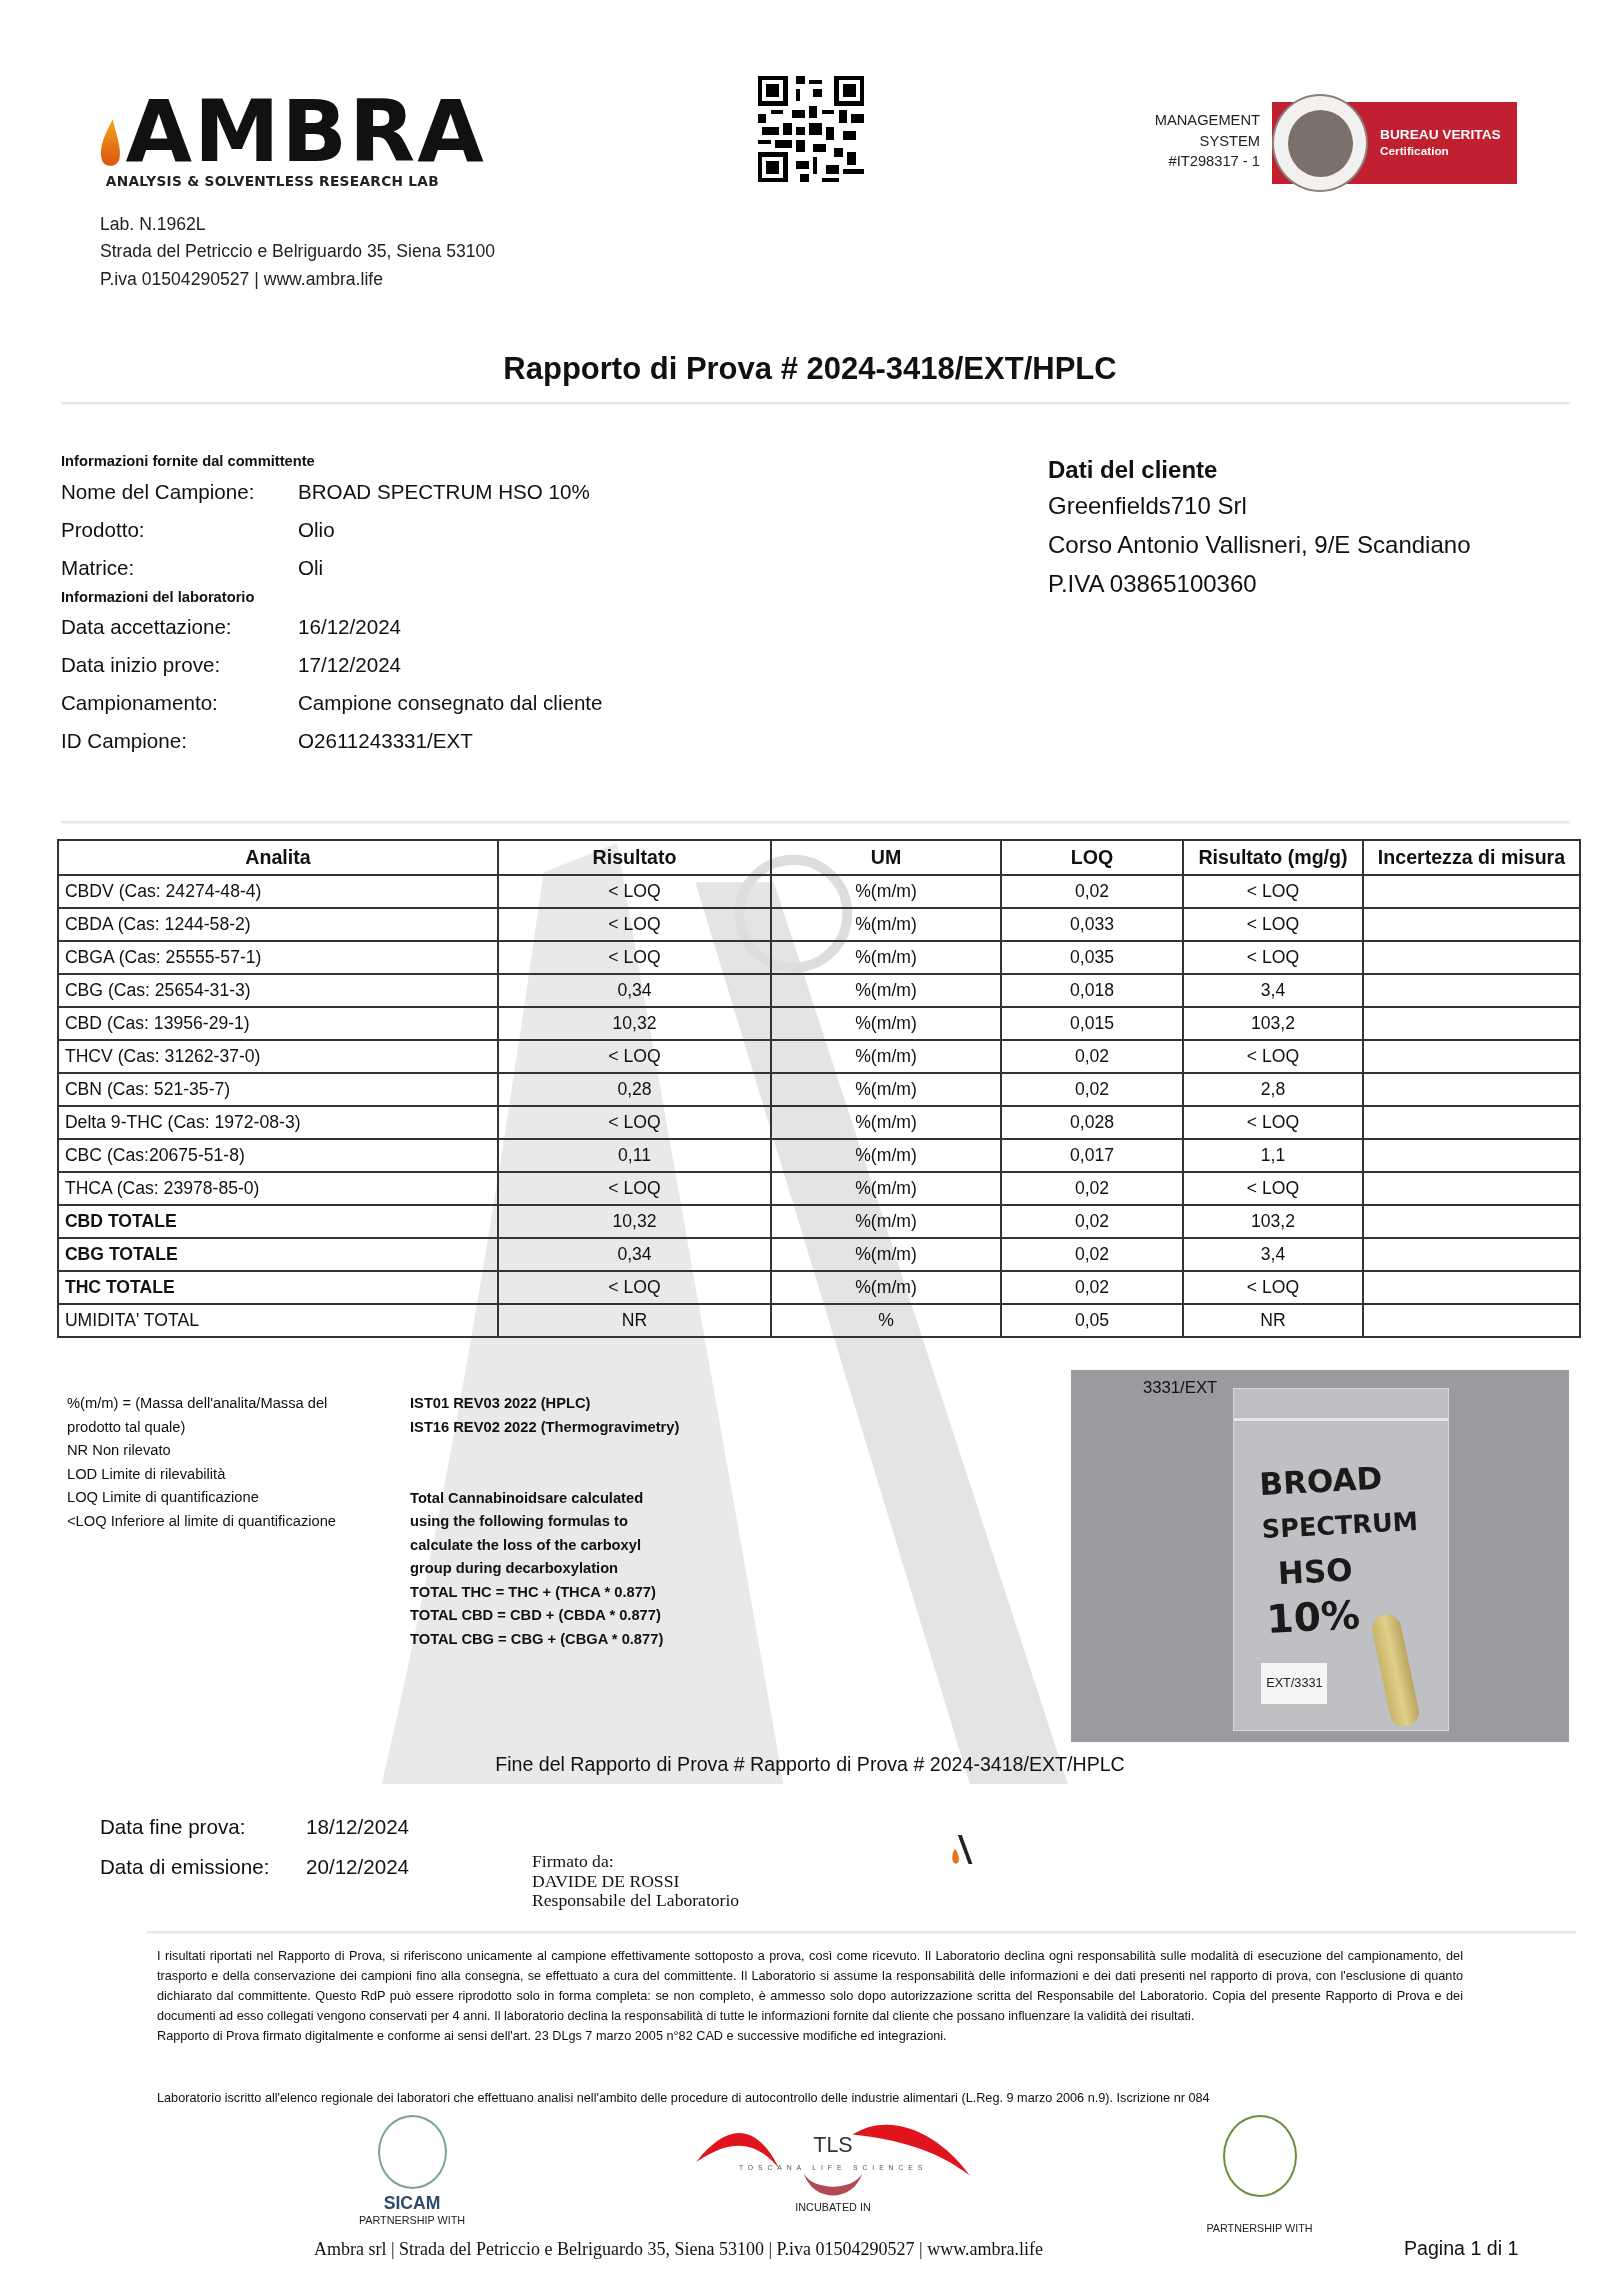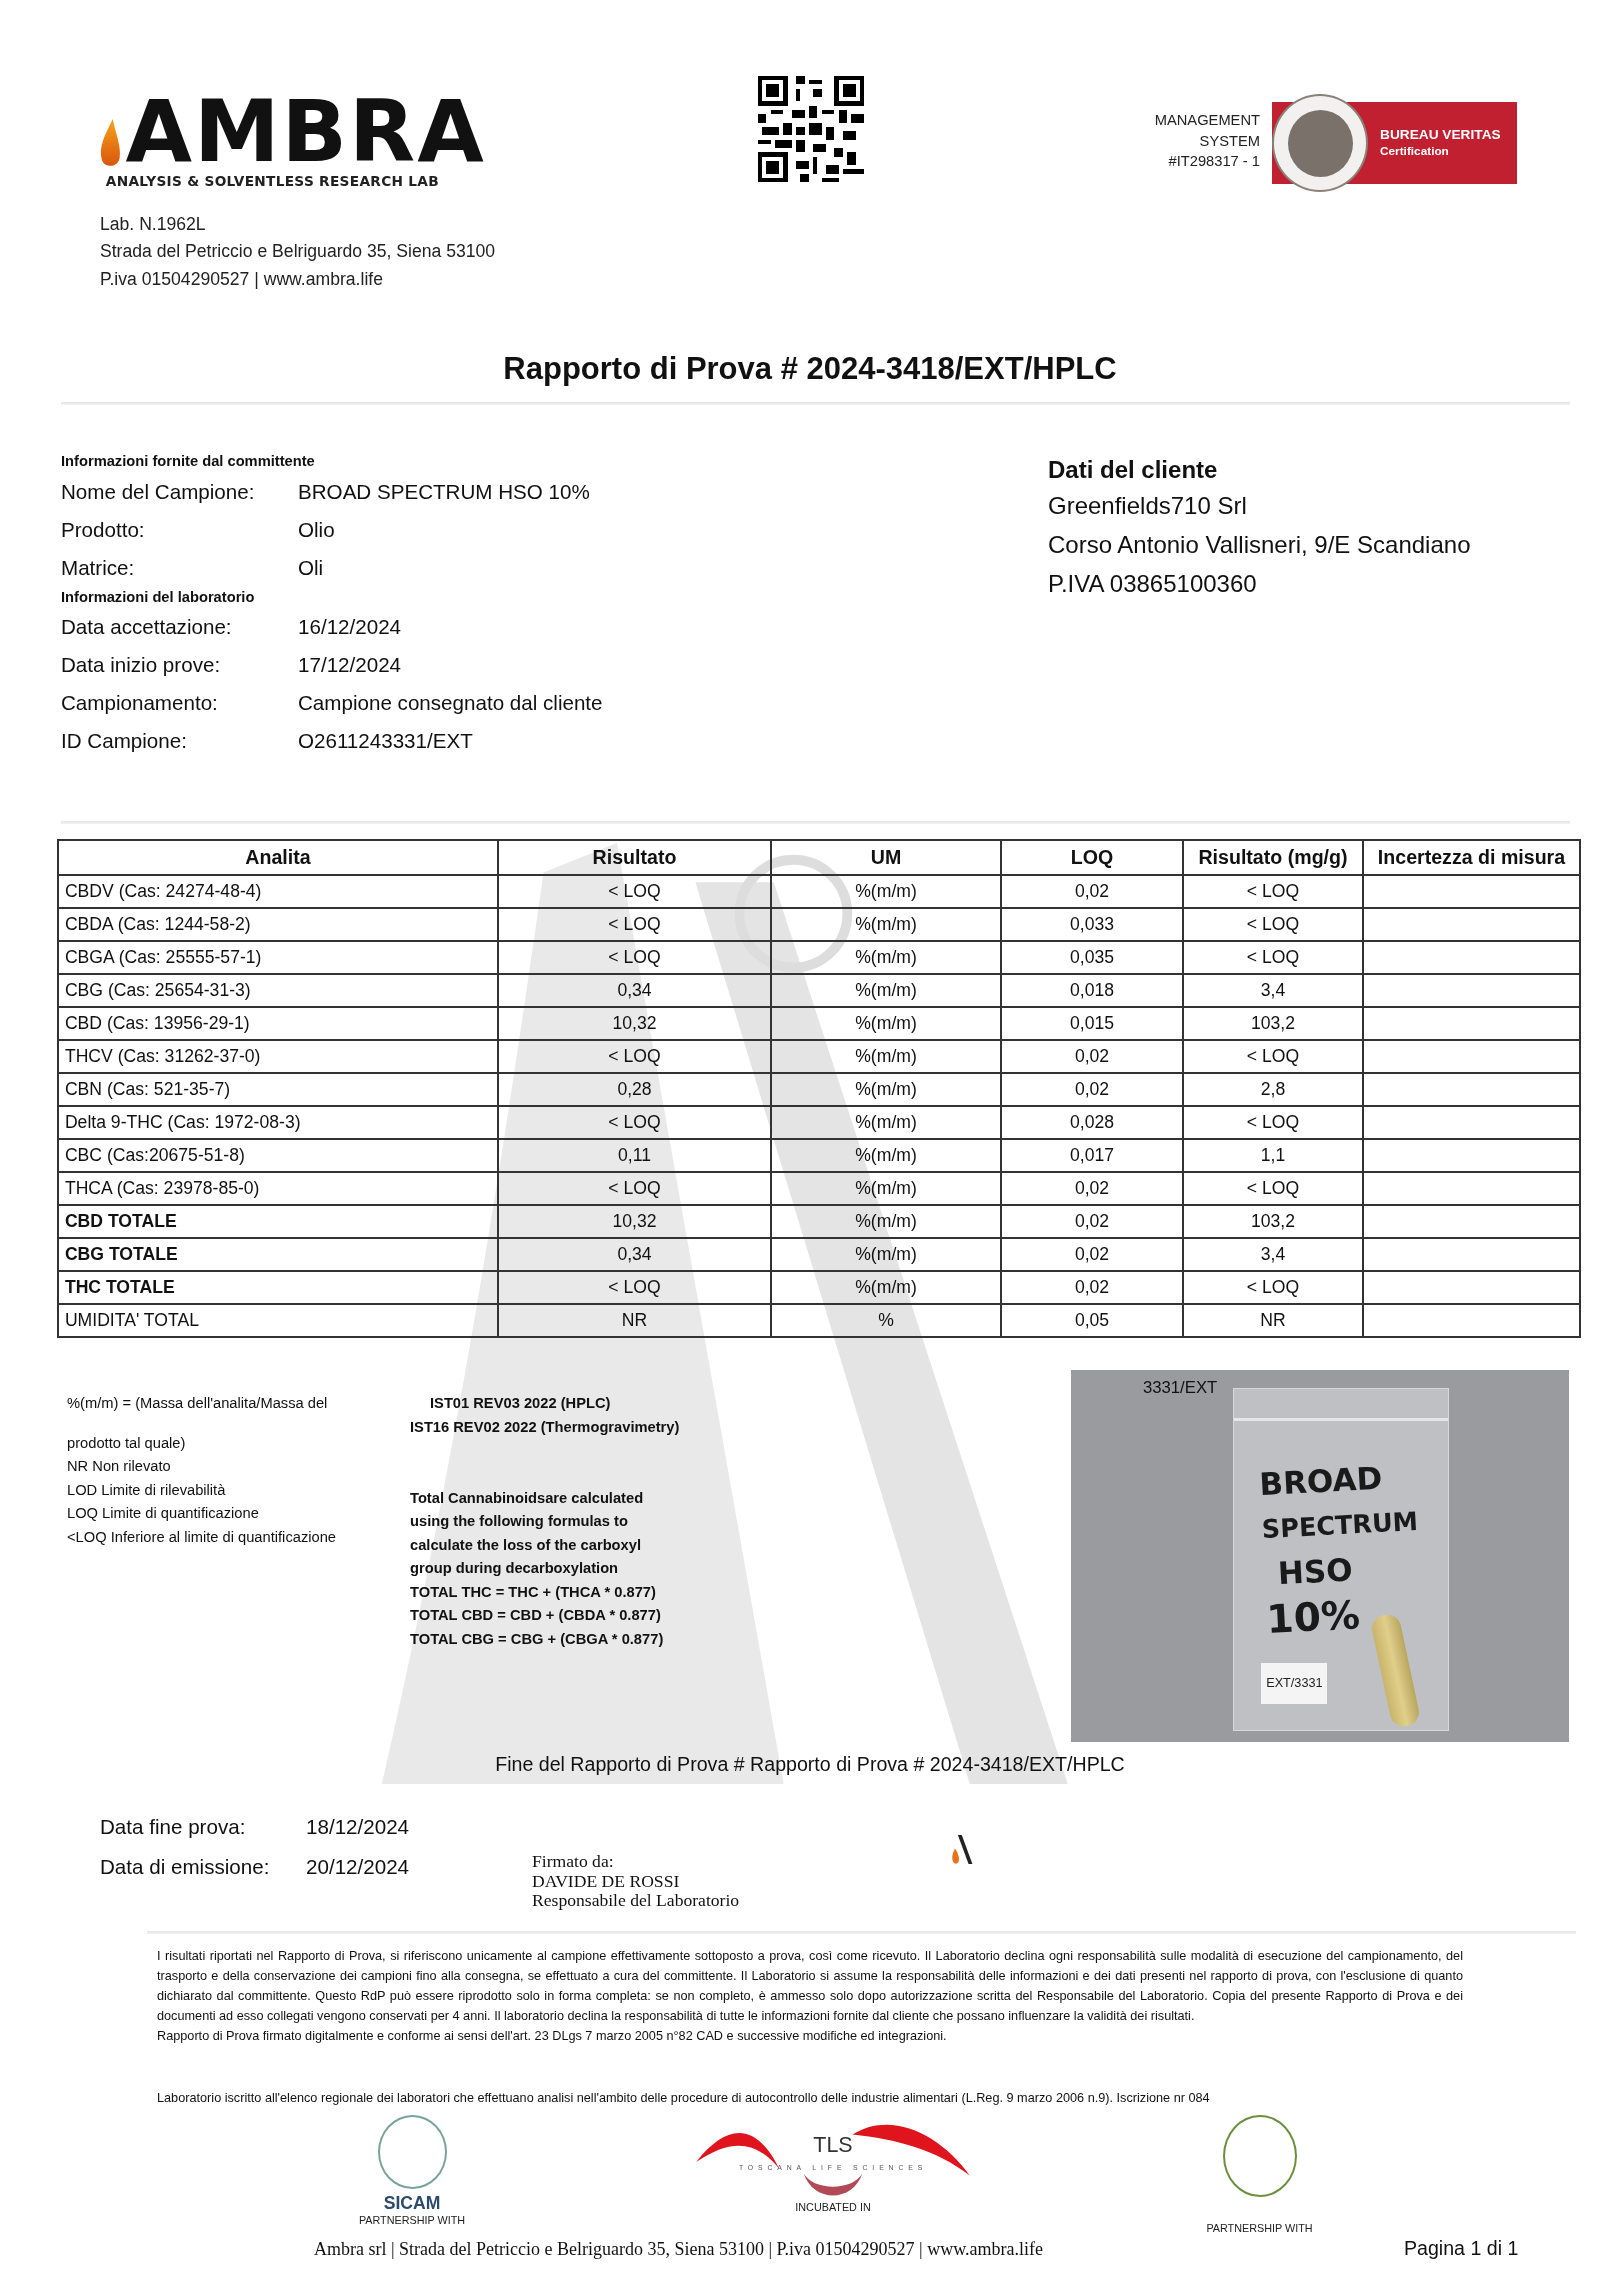--- a/index.html
+++ b/index.html
@@ -347,28 +347,28 @@
         <td>%</td>
         <td>0,05</td>
         <td>NR</td>
         <td></td>
       </tr>
     </tbody>
 </table>
 
 <div class="abs notes-left" id="legend-lines">
     <div style="min-height: 23.5px;">%(m/m) = (Massa dell'analita/Massa del</div>
-    <div style="min-height: 23.5px; margin-top: 16px;">prodotto tal quale)</div>
+    <div style="min-height: 23.5px;">prodotto tal quale)</div>
     <div style="min-height: 23.5px;">NR Non rilevato</div>
     <div style="min-height: 23.5px;">LOD Limite di rilevabilità</div>
     <div style="min-height: 23.5px;">LOQ Limite di quantificazione</div>
     <div style="min-height: 23.5px;">&lt;LOQ Inferiore al limite di quantificazione</div>
   </div>
 <div class="abs notes-right" id="method-lines">
-    <div style="min-height: 23.5px; margin-left: 20px;">IST01 REV03 2022 (HPLC)</div>
+    <div style="min-height: 23.5px;">IST01 REV03 2022 (HPLC)</div>
     <div style="min-height: 23.5px;">IST16 REV02 2022 (Thermogravimetry)</div>
     <div style="min-height: 23.5px;"></div>
     <div style="min-height: 23.5px; margin-top: 24px;">Total Cannabinoidsare calculated</div>
     <div style="min-height: 23.5px;">using the following formulas to</div>
     <div style="min-height: 23.5px;">calculate the loss of the carboxyl</div>
     <div style="min-height: 23.5px;">group during decarboxylation</div>
     <div style="min-height: 23.5px;">TOTAL THC = THC + (THCA * 0.877)</div>
     <div style="min-height: 23.5px;">TOTAL CBD = CBD + (CBDA * 0.877)</div>
     <div style="min-height: 23.5px;">TOTAL CBG = CBG + (CBGA * 0.877)</div>
   </div>

